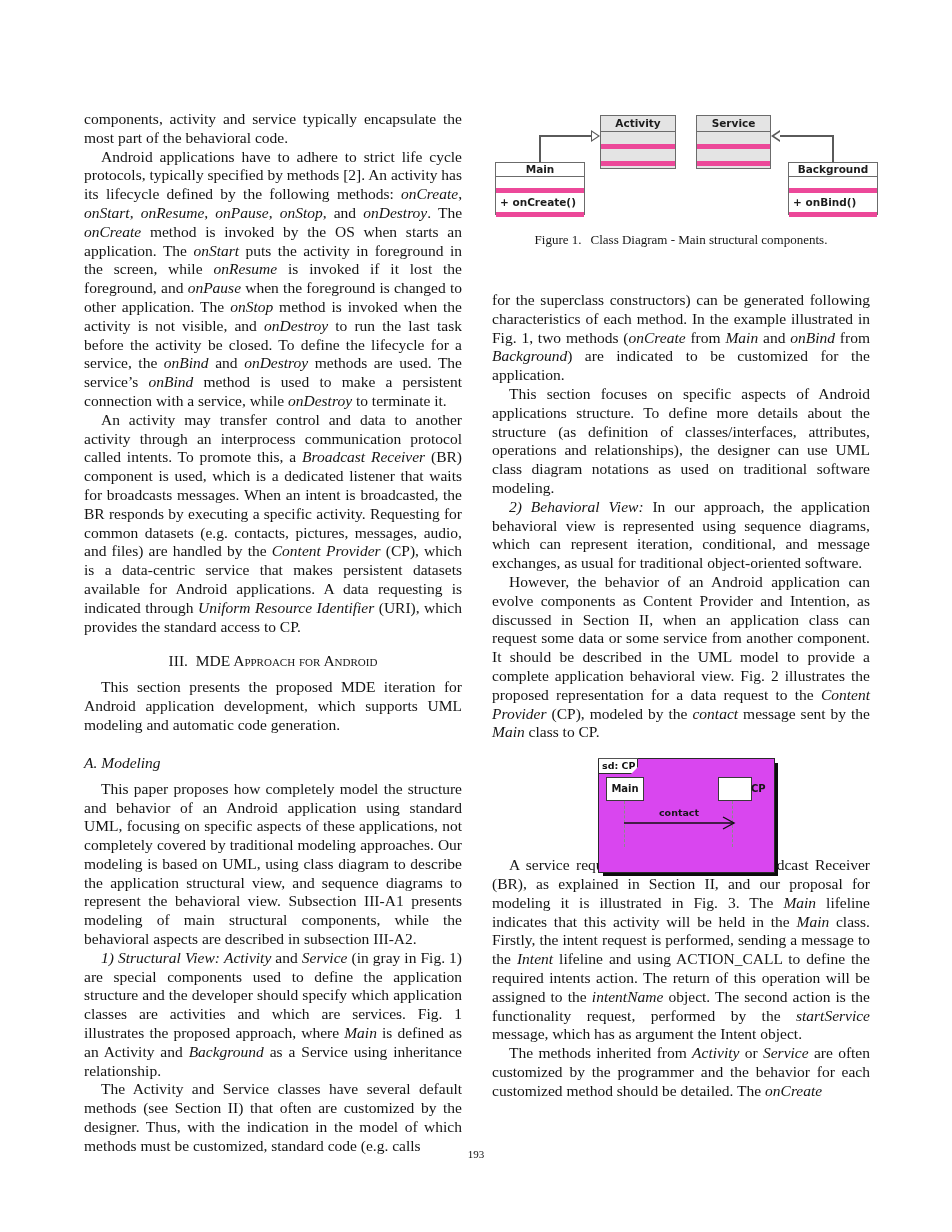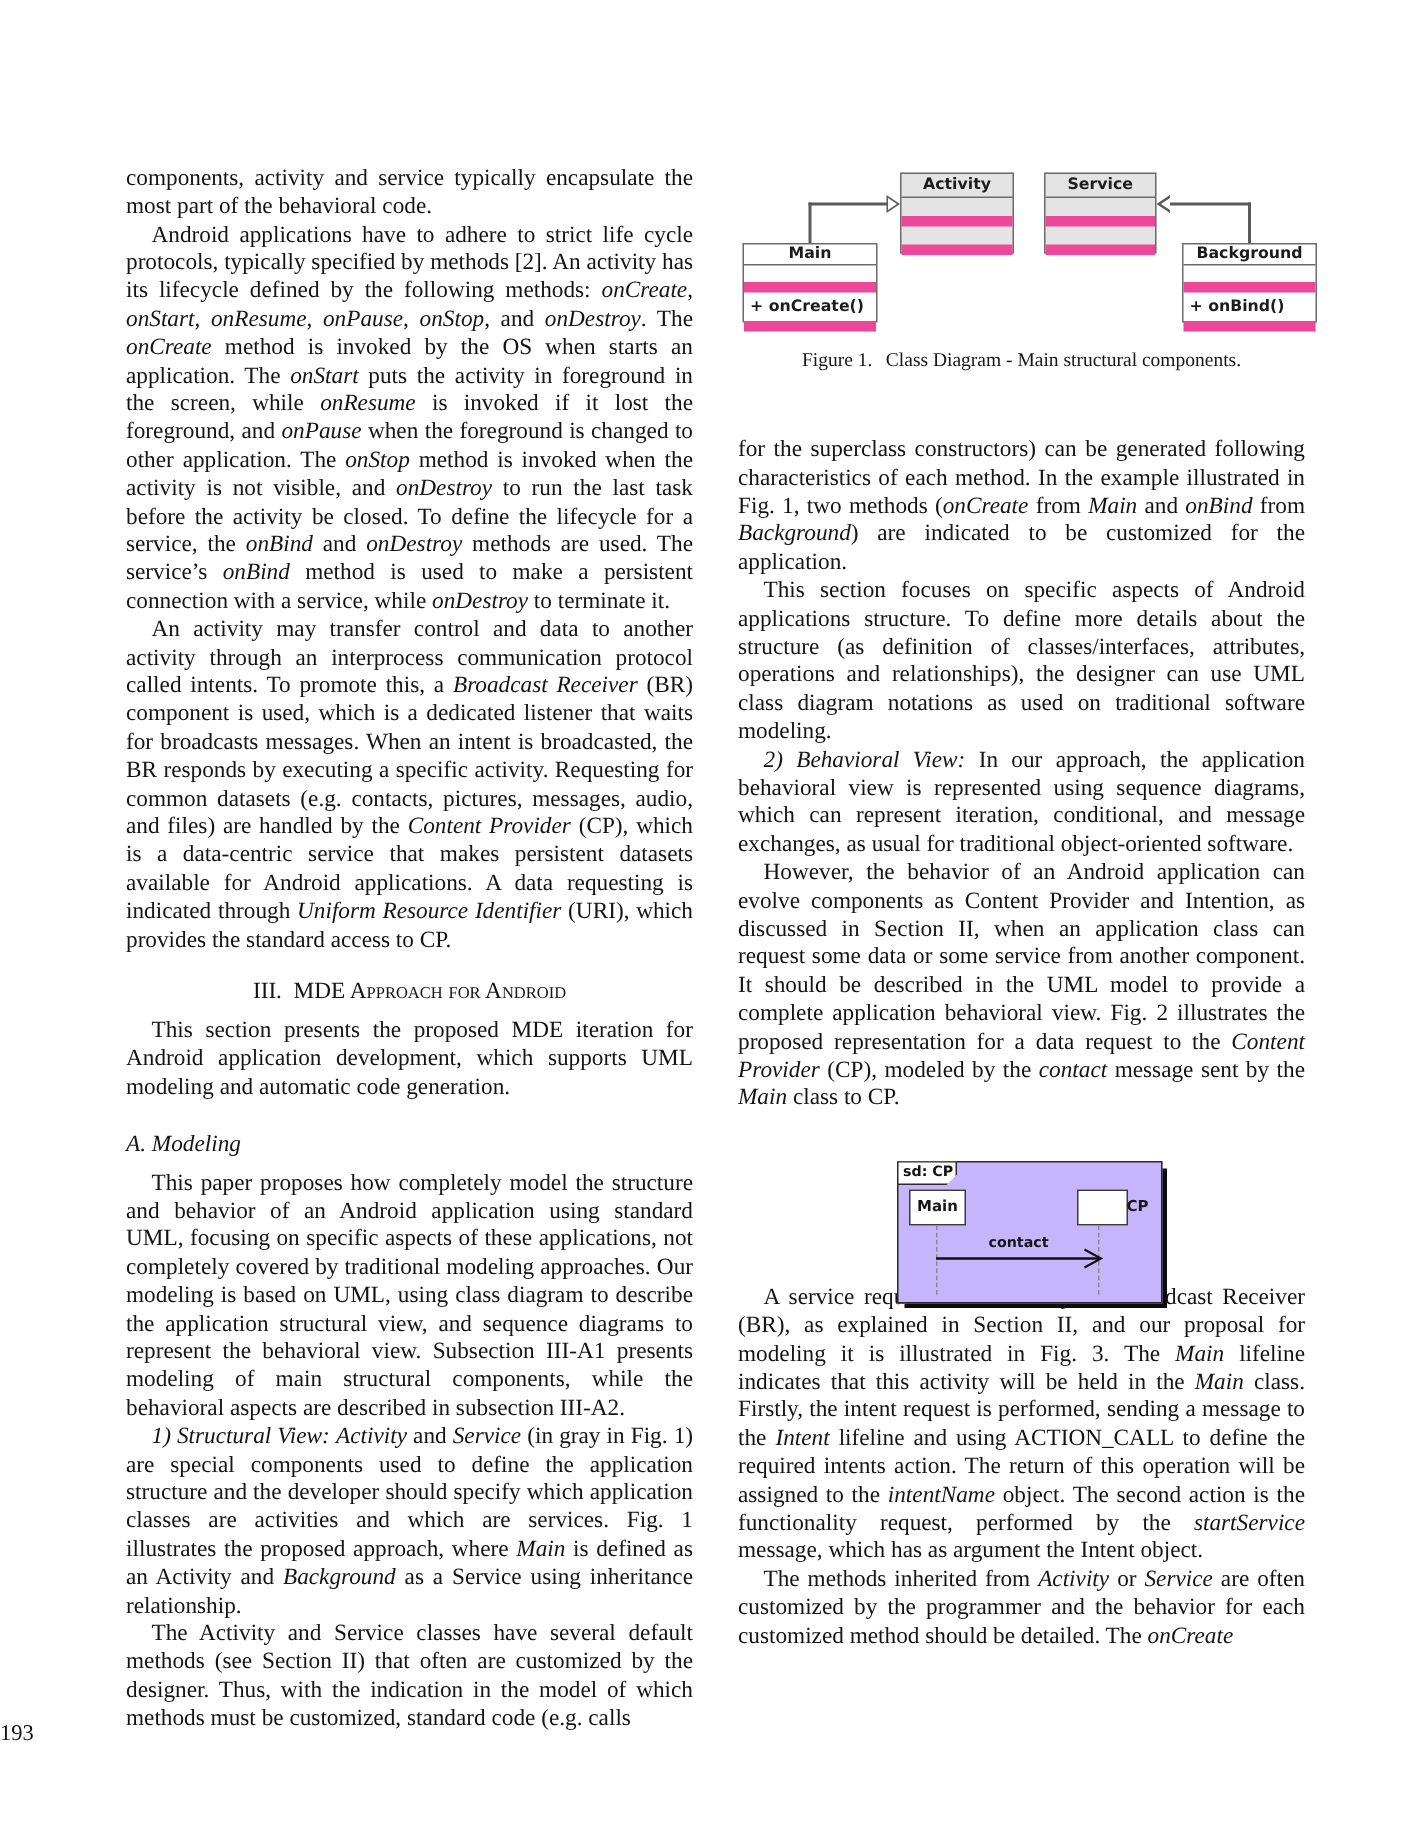--- a/index.html
+++ b/index.html
@@ -13,21 +13,21 @@
   .section-heading{margin:16px 0 8px 0;text-align:center;font-size:15.5px;font-weight:normal;}
   .section-heading .sc{font-variant:small-caps;}
   .subsection-heading{margin:19px 0 8px 0;font-size:15.5px;font-style:italic;font-weight:normal;}
   i{font-style:italic;}
 
   
   .fig1{position:relative;height:108px;margin:2px 0 0 0;}
   .uml-class{position:absolute;border:1px solid #6b6b6b;box-sizing:border-box;
              font-family:"DejaVu Sans", sans-serif;font-size:10.5px;font-weight:600;color:#1c1c1c;}
   .uml-class .uml-head{text-align:center;border-bottom:1px solid #6b6b6b;line-height:13px;height:13px;}
-  .uml-class .uml-row{border-bottom:7px solid #ec4899;}
+  .uml-class .uml-row{border-bottom:5px solid #ec4899;}
   .uml-class .uml-row:last-child{border-bottom:none;}
   .uml-gray{background:#e4e4e4;}
   .uml-white{background:#fff;}
   .box-activity{left:108px;top:3px;width:76px;height:54px;}
   .box-activity .uml-head,.box-service .uml-head{height:15px;line-height:15px;}
   .box-activity .r1,.box-service .r1{height:12px;}
   .box-activity .r2,.box-service .r2{height:12px;}
   .box-activity .r3,.box-service .r3{height:12px;}
   .box-service{left:204px;top:3px;width:75px;height:54px;}
   .box-main{left:3px;top:50px;width:90px;height:53px;}
@@ -45,41 +45,41 @@
   .tri-right::after{content:"";position:absolute;left:-8.5px;top:-4.5px;border-top:4.5px solid transparent;border-bottom:4.5px solid transparent;border-left:6.5px solid #fff;}
   .tri-left{left:279px;top:18px;border-top:6px solid transparent;border-bottom:6px solid transparent;border-right:9px solid #5a5a5a;}
   .tri-left::after{content:"";position:absolute;right:-8.5px;top:-4.5px;border-top:4.5px solid transparent;border-bottom:4.5px solid transparent;border-right:6.5px solid #fff;}
 
   .fig-caption{margin:12px 0 43px 0;text-align:center;font-size:13px;color:#161616;}
   .fig-caption .cap-label{margin-right:9px;}
   .fig-caption2{margin:16px 0 23px 0;}
 
   
   .fig2{position:relative;height:100px;margin-top:14px;}
-  .sd-frame{position:absolute;left:106px;top:18px;width:177px;height:95px;background:#c4b5fd;
+  .sd-frame{position:absolute;left:106px;top:2px;width:177px;height:115px;background:#d946ef;
             border:1.6px solid #2a2a2a;box-sizing:border-box;box-shadow:4px 4px 0 -1px #0c0c0c;}
   .sd-tab{position:absolute;left:-1px;top:-1px;width:40px;height:16px;background:#fff;
           border:1.4px solid #2a2a2a;box-sizing:border-box;
           clip-path:polygon(0 0,100% 0,100% 55%,82% 100%,0 100%);
           font-family:"DejaVu Sans", sans-serif;font-size:9.5px;font-weight:bold;
           line-height:14px;padding-left:3px;color:#111;}
   .sd-lifeline-box{position:absolute;top:18px;height:24px;background:#fff;border:1.4px solid #3a3a3a;
           box-sizing:border-box;font-family:"DejaVu Sans", sans-serif;font-size:10px;font-weight:bold;
           text-align:center;line-height:21px;color:#161616;}
   .sd-main{left:7px;width:38px;}
   .sd-cp{left:119px;width:30px;padding-left:32px;}
   .sd-dash{position:absolute;top:42px;height:46px;width:0;border-left:1.6px dashed #8a8a8a;}
   .dash-main{left:25px;}
   .dash-cp{left:133px;}
   .sd-msg-label{position:absolute;left:25px;top:48px;width:110px;text-align:center;
           font-family:"DejaVu Sans", sans-serif;font-size:9.5px;font-weight:bold;color:#161616;}
   .sd-arrow{position:absolute;left:25px;top:57px;}
 
-  .page-number{position:absolute;top:1148px;left:0;width:100%;text-align:left;
-               font-size:15px;color:#111;}
+  .page-number{position:absolute;top:1148px;left:0;width:100%;text-align:center;
+               font-size:11px;color:#111;}
 </style>
 </head>
 <body>
 
 <div class="columns">
 
   <div class="col">
     <p class="noindent">components, activity and service typically encapsulate the most part of the behavioral code.</p>
     <p>Android applications have to adhere to strict life cycle protocols, typically specified by methods [2]. An activity has its lifecycle defined by the following methods: <i>onCreate</i>, <i>onStart</i>, <i>onResume</i>, <i>onPause</i>, <i>onStop</i>, and <i>onDestroy</i>. The <i>onCreate</i> method is invoked by the OS when starts an application. The <i>onStart</i> puts the activity in foreground in the screen, while <i>onResume</i> is invoked if it lost the foreground, and <i>onPause</i> when the foreground is changed to other application. The <i>onStop</i> method is invoked when the activity is not visible, and <i>onDestroy</i> to run the last task before the activity be closed. To define the lifecycle for a service, the <i>onBind</i> and <i>onDestroy</i> methods are used. The service’s <i>onBind</i> method is used to make a persistent connection with a service, while <i>onDestroy</i> to terminate it.</p>
     <p>An activity may transfer control and data to another activity through an interprocess communication protocol called intents. To promote this, a <i>Broadcast Receiver</i> (BR) component is used, which is a dedicated listener that waits for broadcasts messages. When an intent is broadcasted, the BR responds by executing a specific activity. Requesting for common datasets (e.g. contacts, pictures, messages, audio, and files) are handled by the <i>Content Provider</i> (CP), which is a data-centric service that makes persistent datasets available for Android applications. A data requesting is indicated through <i>Uniform Resource Identifier</i> (URI), which provides the standard access to CP.</p>

